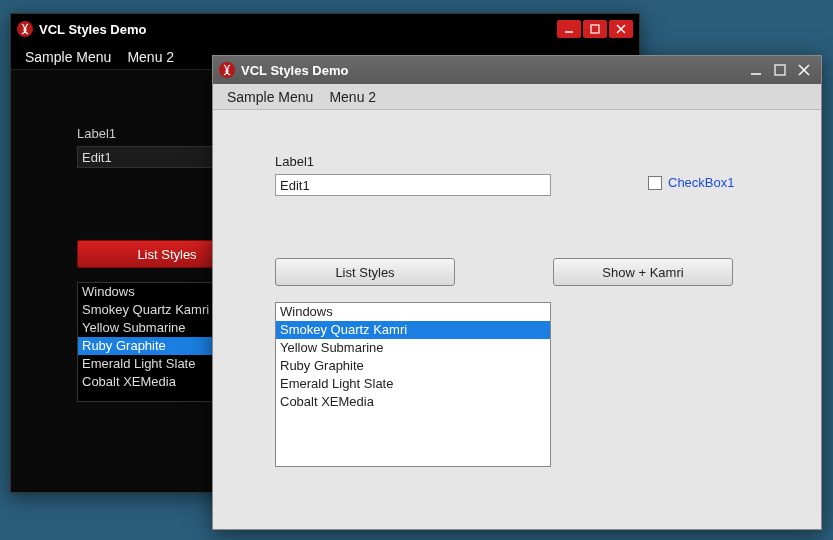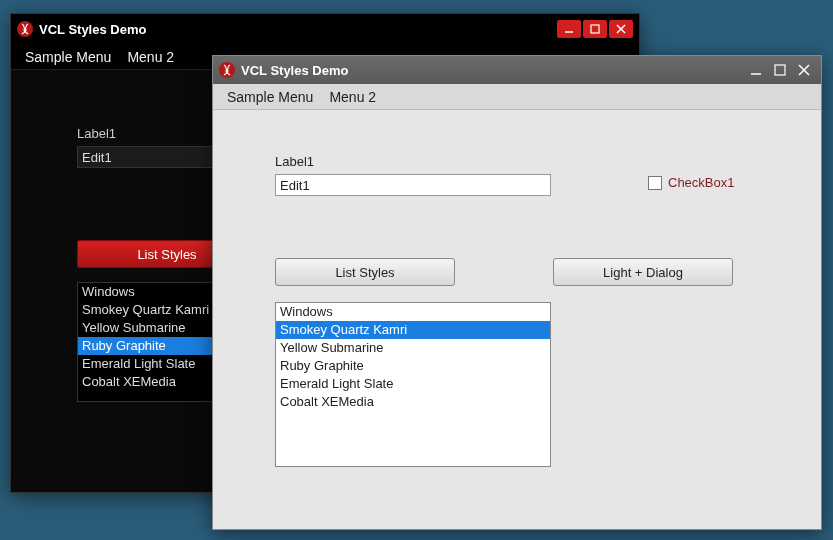--- a/index.html
+++ b/index.html
@@ -31,21 +31,21 @@
   .win-light .titlebar { height: 28px; background: linear-gradient(#6a6a6a, #5a5a5a); display: flex; align-items: center; padding: 0 6px; color: #fff; font-size: 13px; font-weight: bold; }
   .win-light .titlebar .app-icon { width: 16px; height: 16px; margin-right: 6px; }
   .win-light .titlebar .spacer { flex: 1; }
   .win-light .titlebar .tb-btn { width: 22px; height: 18px; display: flex; align-items: center; justify-content: center; margin-left: 2px; cursor: pointer; }
   .win-light .titlebar .tb-btn svg { width: 12px; height: 12px; }
   .win-light .menubar { height: 26px; background: #d9d9d9; border-bottom: 1px solid #bbb; display: flex; align-items: center; padding: 0 6px; font-size: 14px; color: #222; }
   .win-light .menubar .menu-item { padding: 3px 8px; cursor: default; }
   .win-light .client { position: relative; background: #e6e6e6; height: calc(100% - 54px); }
   .win-light .lbl { position: absolute; left: 62px; top: 44px; font-size: 13px; color: #222; }
   .win-light .edit { position: absolute; left: 62px; top: 64px; width: 276px; height: 22px; background: #fff; border: 1px solid #999; color: #222; font-size: 13px; padding: 2px 4px; }
-  .win-light .checkbox-wrap { position: absolute; left: 435px; top: 65px; display: flex; align-items: center; font-size: 13px; color: #7f1d1d; }
+  .win-light .checkbox-wrap { position: absolute; left: 435px; top: 65px; display: flex; align-items: center; font-size: 13px; color: #1d4ed8; }
   .win-light .checkbox-wrap .chk { width: 14px; height: 14px; border: 1px solid #777; background: #fff; margin-right: 6px; }
 
   .win-light .btn { position: absolute; width: 180px; height: 28px; background: linear-gradient(#f5f5f5, #d8d8d8); border: 1px solid #888; color: #222; font-size: 13px; border-radius: 3px; cursor: pointer; }
   .win-light .btn1 { left: 62px; top: 148px; }
   .win-light .btn2 { left: 340px; top: 148px; }
 
   .win-light .listbox { position: absolute; left: 62px; top: 192px; width: 276px; height: 165px; background: #fff; border: 1px solid #888; color: #222; font-size: 13px; overflow: hidden; }
   .win-light .listbox .item { padding: 0 4px; height: 18px; line-height: 18px; cursor: default; white-space: nowrap; }
   .win-light .listbox .item.sel { background: #1a7fe0; color: #fff; }
 
@@ -129,21 +129,21 @@
     <span class="menu-item">Menu 2</span>
   </div>
   <div class="client">
     <div class="lbl">Label1</div>
     <input class="edit" value="Edit1" style="">
     <div class="checkbox-wrap">
       <span class="chk"></span>
       <span>CheckBox1</span>
     </div>
     <button class="btn btn1">List Styles</button>
-    <button class="btn btn2">Light + Dialog</button>
+    <button class="btn btn2">Show + Kamri</button>
     <div class="listbox">
         <div class="item">Windows</div>
         <div class="item sel">Smokey Quartz Kamri</div>
         <div class="item">Yellow Submarine</div>
         <div class="item">Ruby Graphite</div>
         <div class="item">Emerald Light Slate</div>
         <div class="item">Cobalt XEMedia</div>
       </div>
   </div>
 </div>

